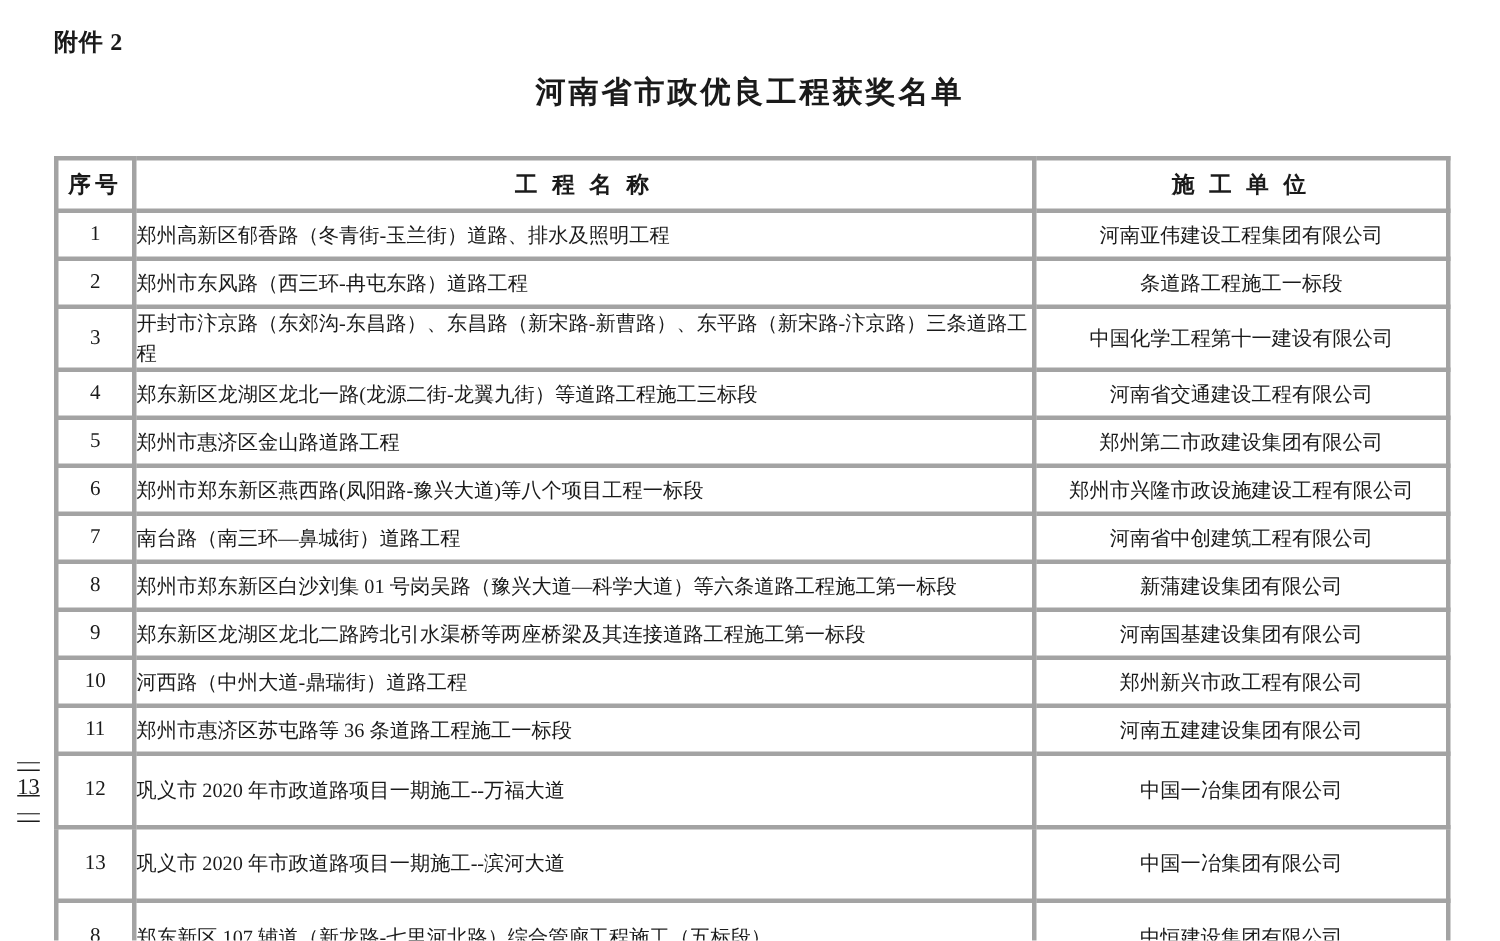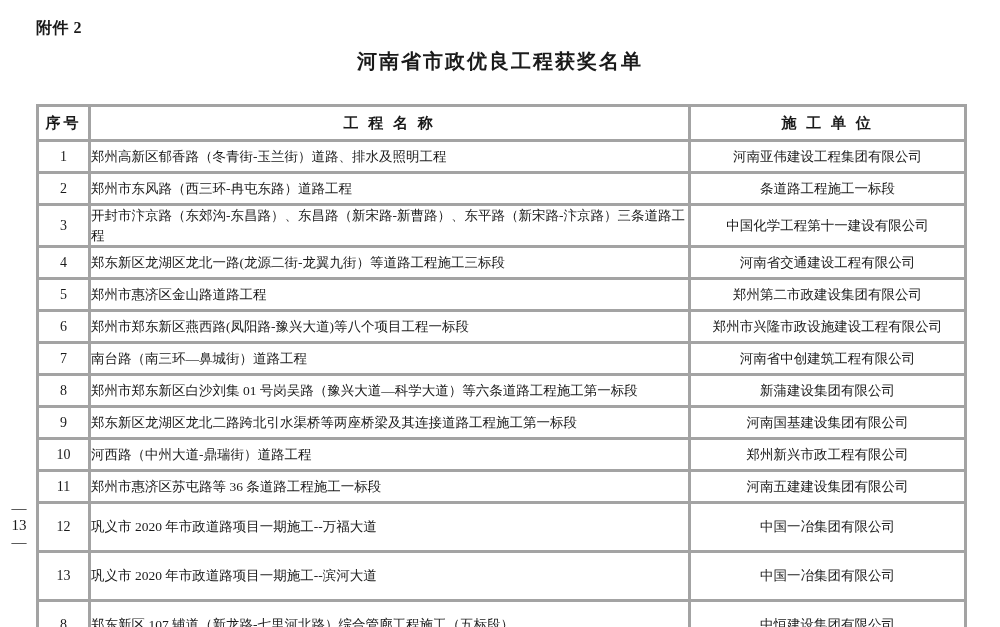--- a/index.html
+++ b/index.html
@@ -44,20 +44,21 @@
     left: 8px;
     top: 500px;
     width: 22px;
     text-align: center;
     font-size: 15px;
     line-height: 17px;
     letter-spacing: 0;
   }
   .side-page-number span {
     display: block;
+    text-decoration: underline;
   }
   .table-wrap {
     position: absolute;
     left: 36px;
     top: 104px;
     width: 928px;
   }
   table.award-table {
     width: 100%;
     border-collapse: collapse;

